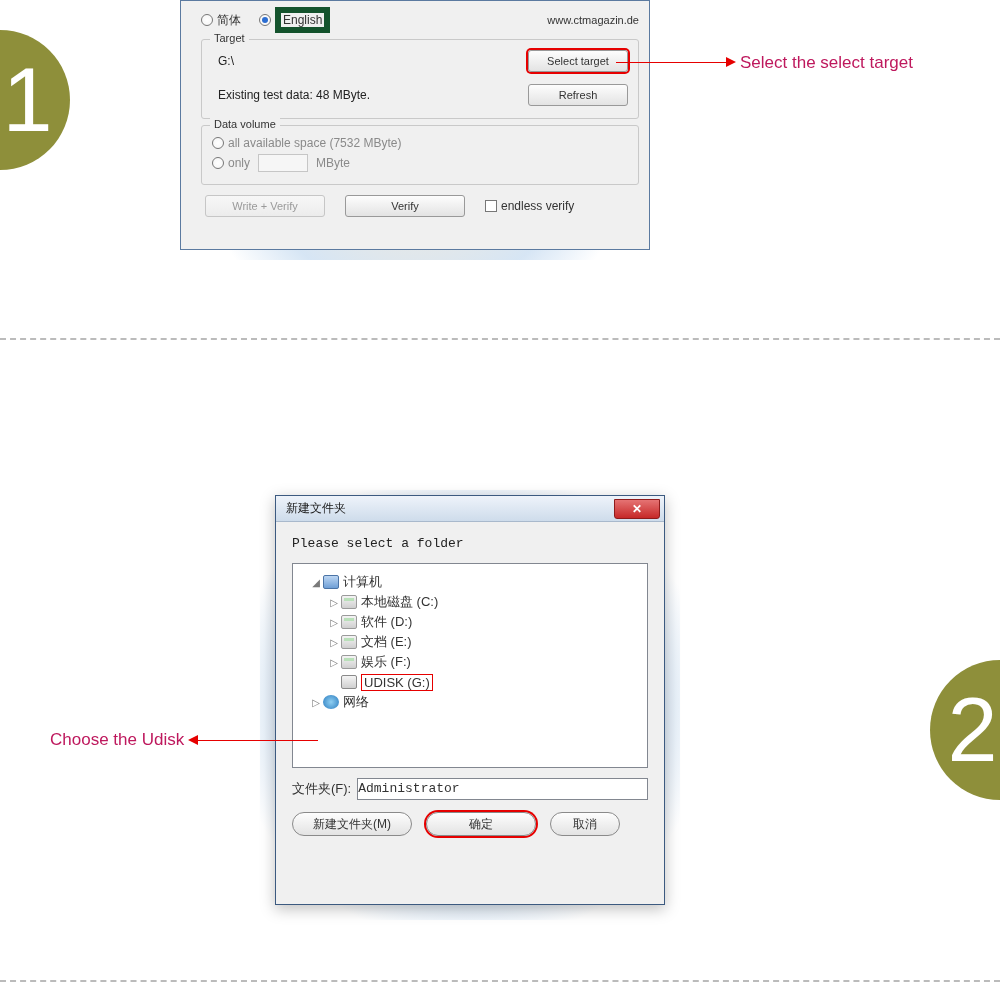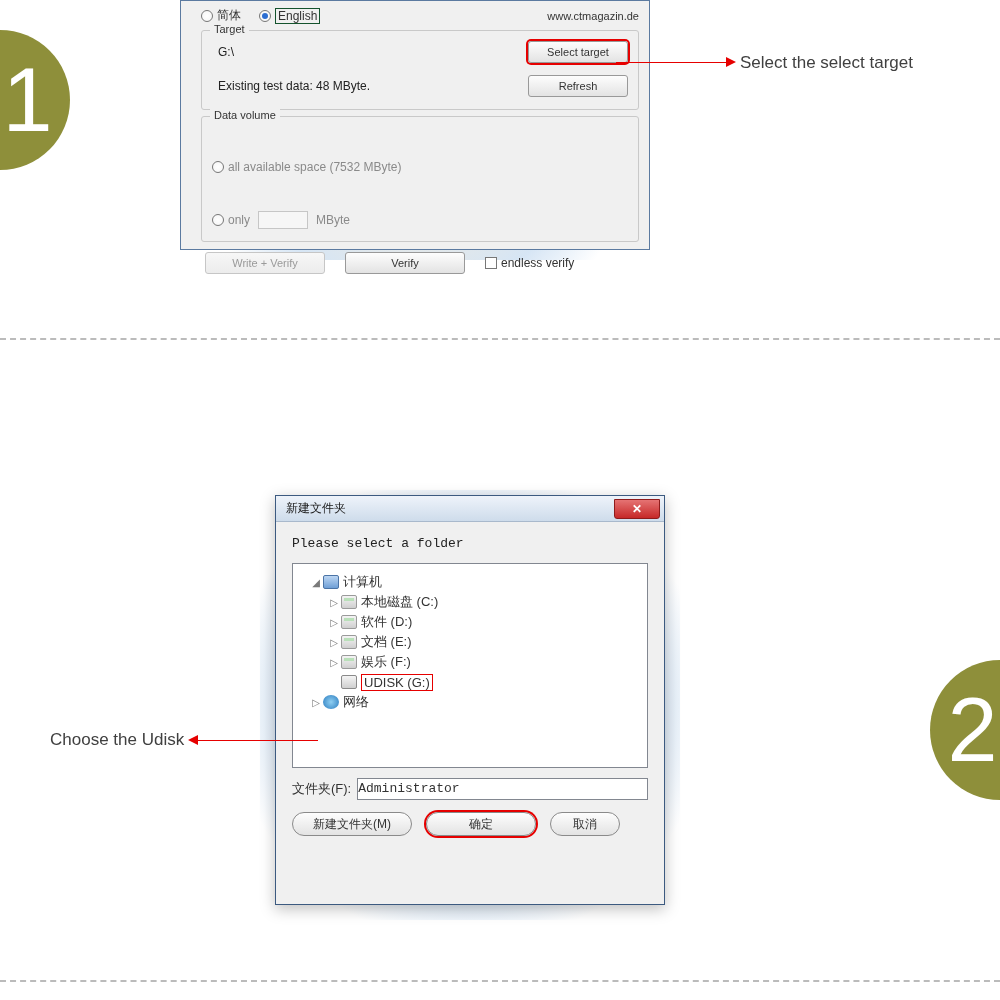--- a/index.html
+++ b/index.html
@@ -30,21 +30,21 @@
     align-items: center;
     justify-content: center;
     font-family: Arial, sans-serif;
   }
   .badge-1 { top: 30px; left: -70px; padding-left: 55px; }
   .badge-2 { top: 660px; right: -70px; padding-right: 55px; }
 
   
   .anno {
     position: absolute;
-    color: #404040;
+    color: #be185d;
     font-size: 17px;
     white-space: nowrap;
   }
   .arrow-line {
     position: absolute;
     height: 0;
     border-top: 1.5px solid #e60000;
   }
   .arrow-head-r {
     position: absolute;
@@ -91,21 +91,21 @@
   .radio-wrap { display:flex; align-items:center; gap:4px; font-size:12px; }
   .radio {
     width:12px; height:12px; border:1px solid #777; border-radius:50%;
     background: radial-gradient(circle,#fff 0%,#f4f4f4 100%);
     position:relative;
   }
   .radio.checked::after{
     content:""; position:absolute; top:2px; left:2px; width:6px; height:6px;
     border-radius:50%; background:#2b6dd1;
   }
-  .eng-hl { border:1px solid #14532d; padding:0 2px; }
+  .eng-hl { border:6px solid #14532d; padding:0 2px; }
 
   .group {
     border: 1px solid #c9c9c9;
     border-radius: 3px;
     margin-top: 6px;
     padding: 8px 10px 10px 10px;
     background: #f0f0f0;
     position: relative;
   }
   .group-title {
@@ -125,21 +125,21 @@
     border-radius: 3px;
     background: linear-gradient(#fdfdfd,#e3e3e3);
     font-size: 11px;
     text-align: center;
     line-height: 20px;
     cursor: pointer;
   }
   .win-btn.wide { min-width: 120px; }
   .win-btn.disabled { color:#9a9a9a; background:linear-gradient(#f7f7f7,#ececec); border-color:#c6c6c6; }
   .red-outline { box-shadow: 0 0 0 2px #e60000; }
-  .disabled-txt { color:#8a8a8a;margin-top:33px; }
+  .disabled-txt { color:#8a8a8a; }
 
   .num-input {
     width: 50px; height:18px; border:1px solid #c6c6c6; background:#f6f6f6;
     display:inline-block; vertical-align:middle;
   }
 
   .bottom-row {
     display:flex; align-items:center; gap:20px; margin-top:10px;
     padding-left: 4px;
   }

